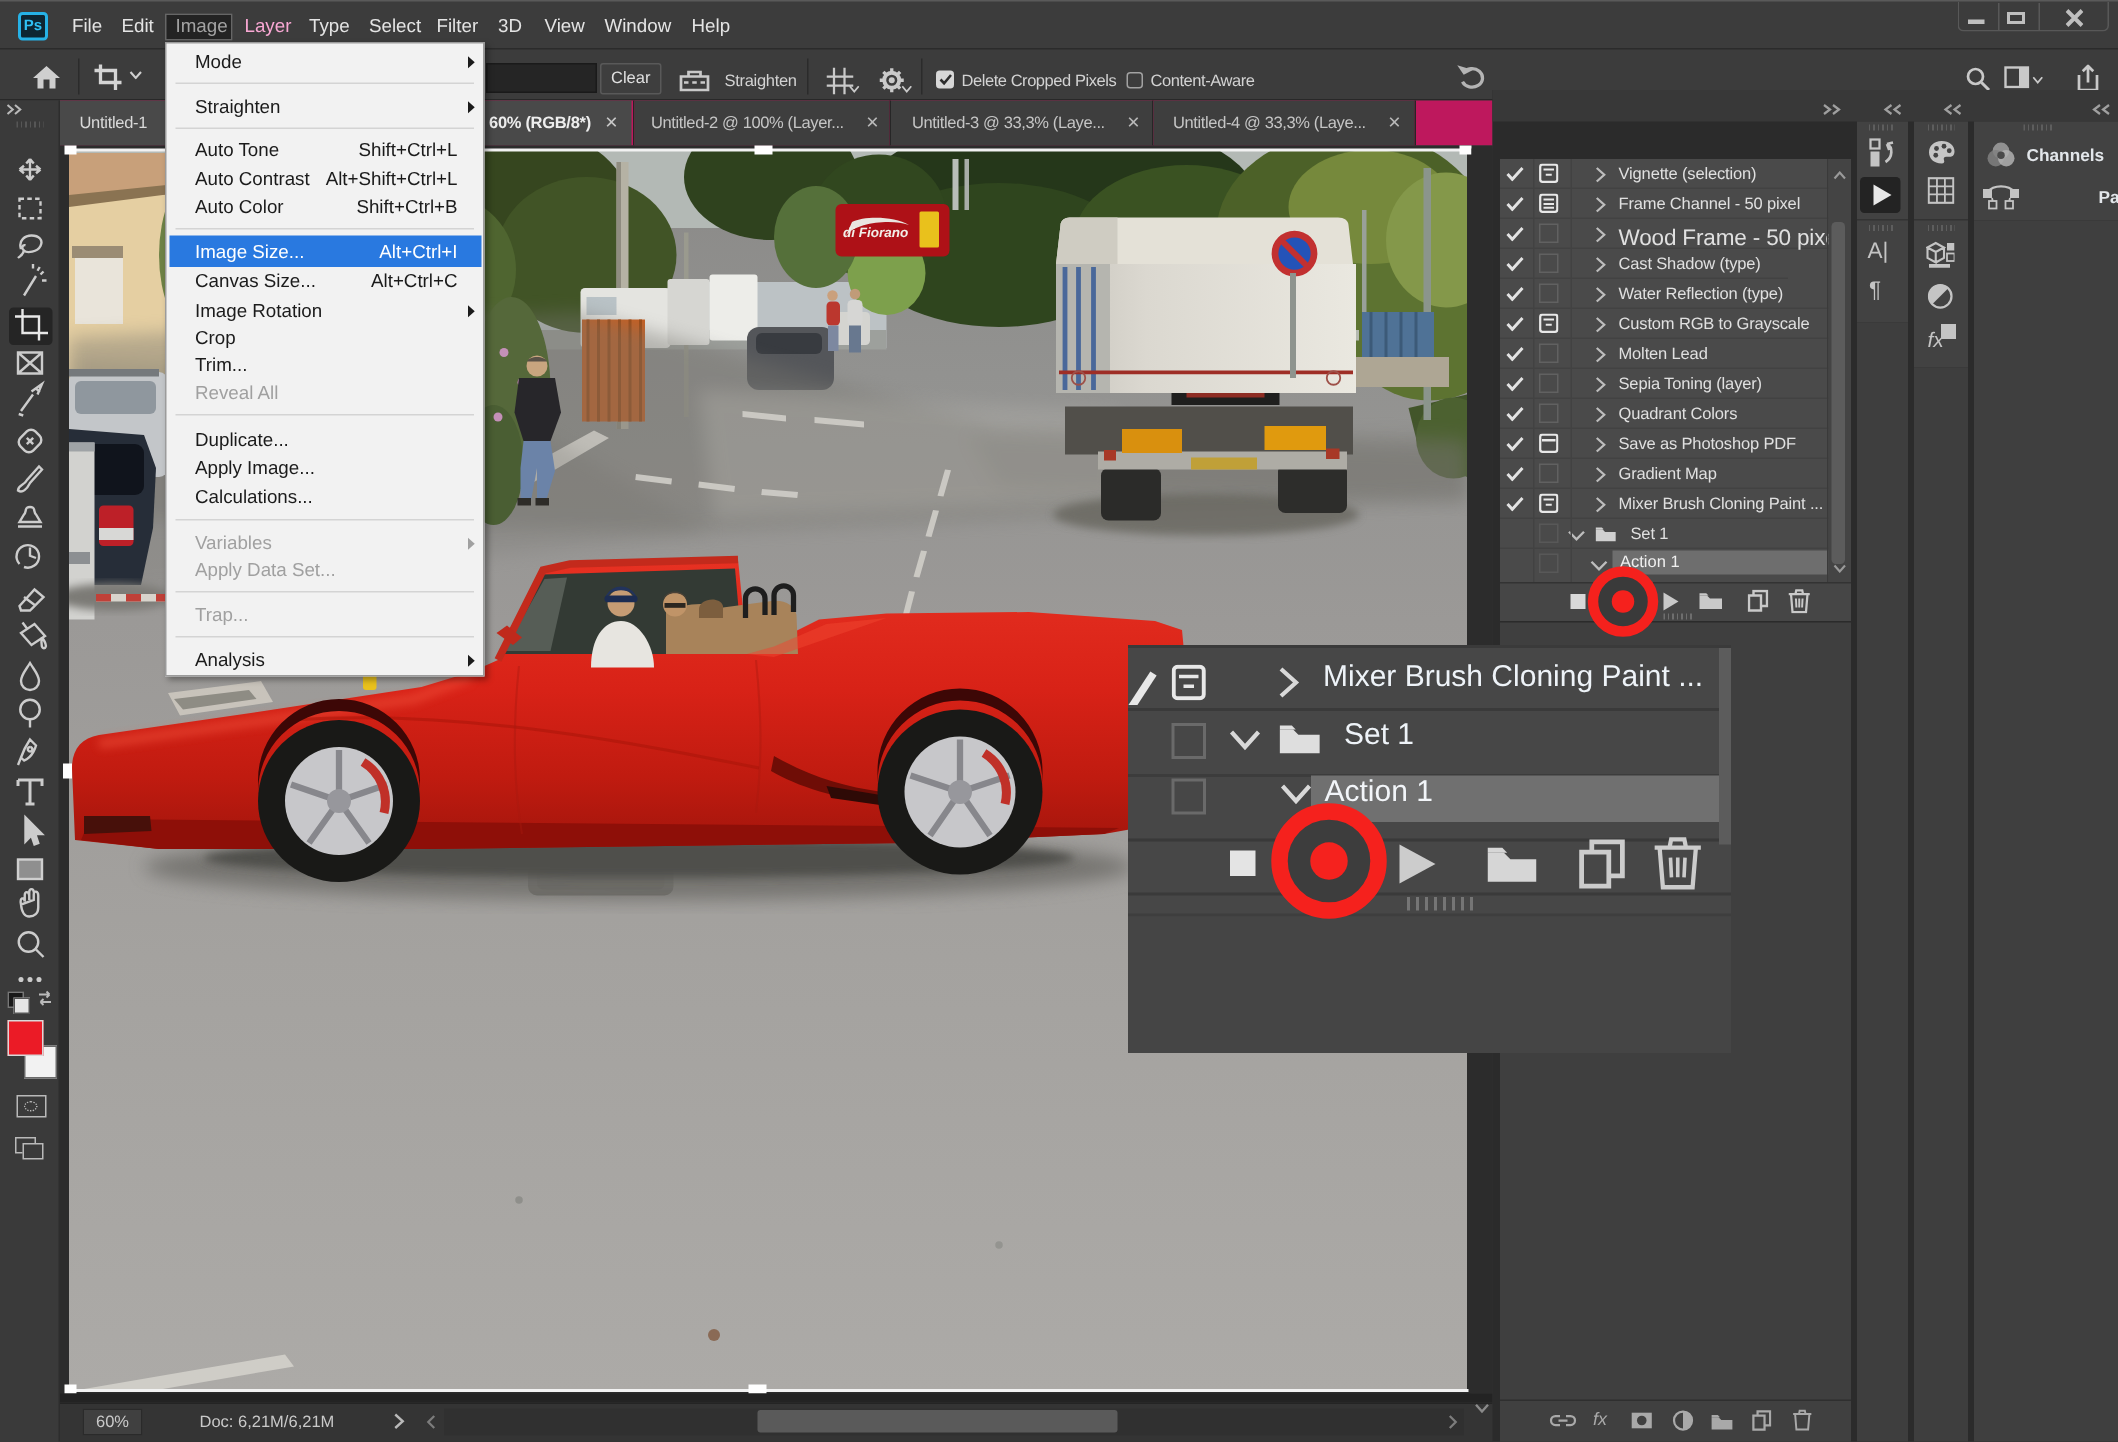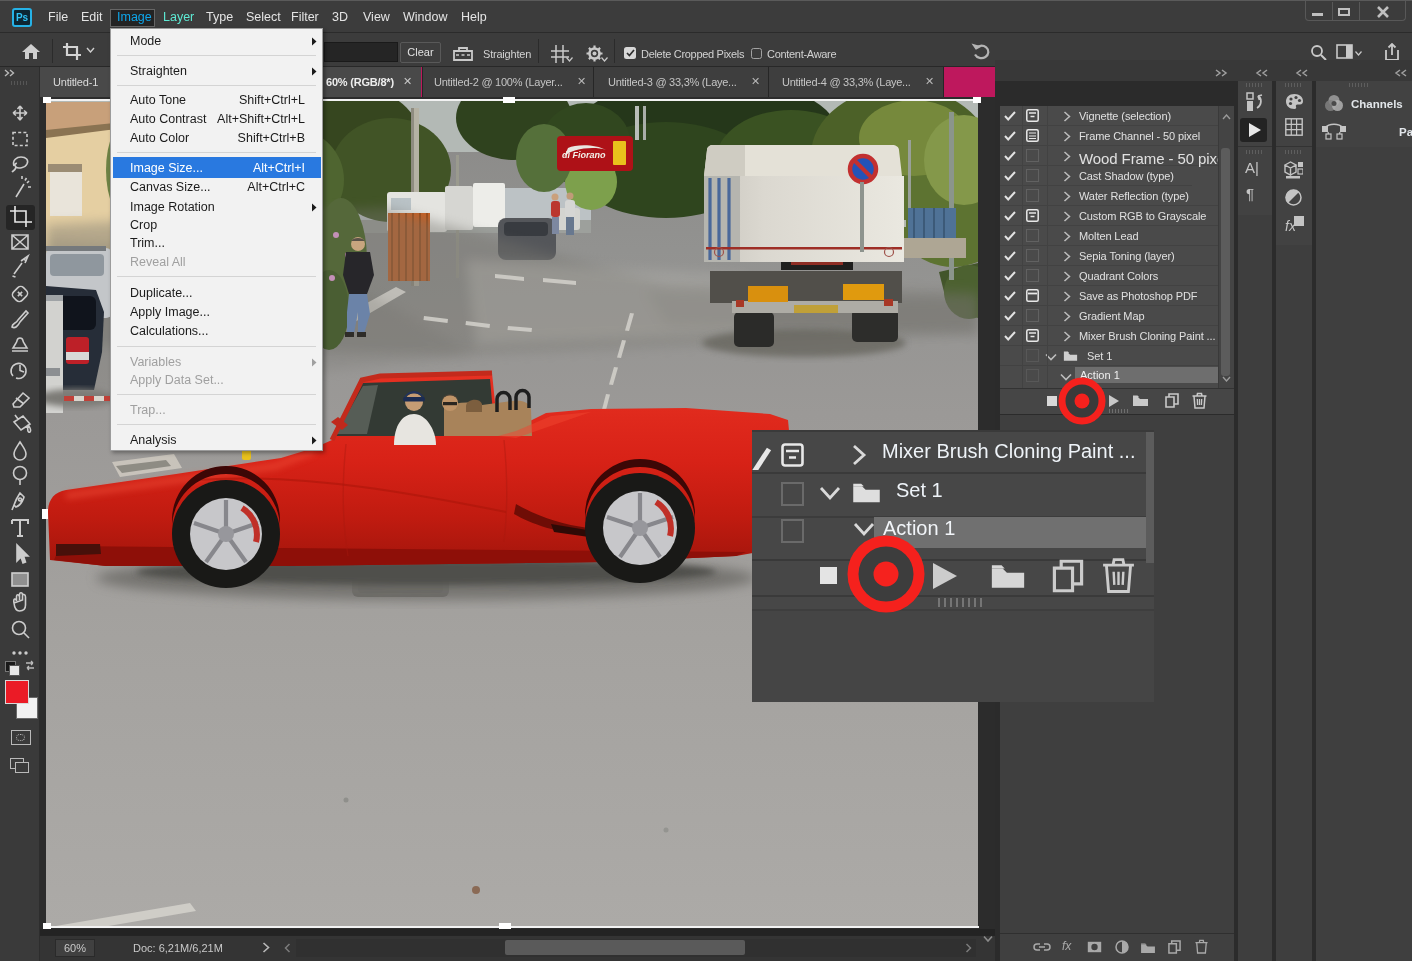--- a/index.html
+++ b/index.html
@@ -9,22 +9,22 @@
 </style>
 </head>
 <body>
 <div class="abs" style="left:0;top:0;width:1412px;height:961px;background:#3c3c3c;">
 
 <div class="abs" id="menubar" style="left:0;top:0;width:1412px;height:32px;background:#3c3c3c;border-top:1px solid #5a5a5a;box-sizing:border-box;">
   <div class="abs" style="left:12px;top:7px;width:16px;height:15px;background:#0d2633;border:2px solid #26b2e7;border-radius:3px;color:#2fc1f5;font-size:10px;font-weight:bold;text-align:center;line-height:15px;">Ps</div>
   <div class="txt" style="left:48px;top:9px;font-size:12.5px;color:#e4e4e4;">File</div>
   <div class="txt" style="left:81px;top:9px;font-size:12.5px;color:#e4e4e4;">Edit</div>
   <div class="abs" style="left:110px;top:8px;width:45px;height:18px;background:#232323;border:1px solid #666;box-sizing:border-box;"></div>
-  <div class="txt" style="left:117px;top:9px;font-size:12.5px;color:#0ea5e9;">Image</div>
-  <div class="txt" style="left:163px;top:9px;font-size:12.5px;color:#5eead4;">Layer</div>
+  <div class="txt" style="left:117px;top:9px;font-size:12.5px;color:#a3a3a3;">Image</div>
+  <div class="txt" style="left:163px;top:9px;font-size:12.5px;color:#f9a8d4;">Layer</div>
   <div class="txt" style="left:206px;top:9px;font-size:12.5px;color:#e4e4e4;">Type</div>
   <div class="txt" style="left:246px;top:9px;font-size:12.5px;color:#e4e4e4;">Select</div>
   <div class="txt" style="left:291px;top:9px;font-size:12.5px;color:#e4e4e4;">Filter</div>
   <div class="txt" style="left:332px;top:9px;font-size:12.5px;color:#e4e4e4;">3D</div>
   <div class="txt" style="left:363px;top:9px;font-size:12.5px;color:#e4e4e4;">View</div>
   <div class="txt" style="left:403px;top:9px;font-size:12.5px;color:#e4e4e4;">Window</div>
   <div class="txt" style="left:461px;top:9px;font-size:12.5px;color:#e4e4e4;">Help</div>
 
   <div class="abs" style="left:1305px;top:0px;width:101px;height:20px;border:1px solid #585858;border-top:none;border-radius:0 0 4px 4px;box-sizing:border-box;"></div>
   <div class="abs" style="left:1332px;top:1px;width:1px;height:18px;background:#585858;"></div>

